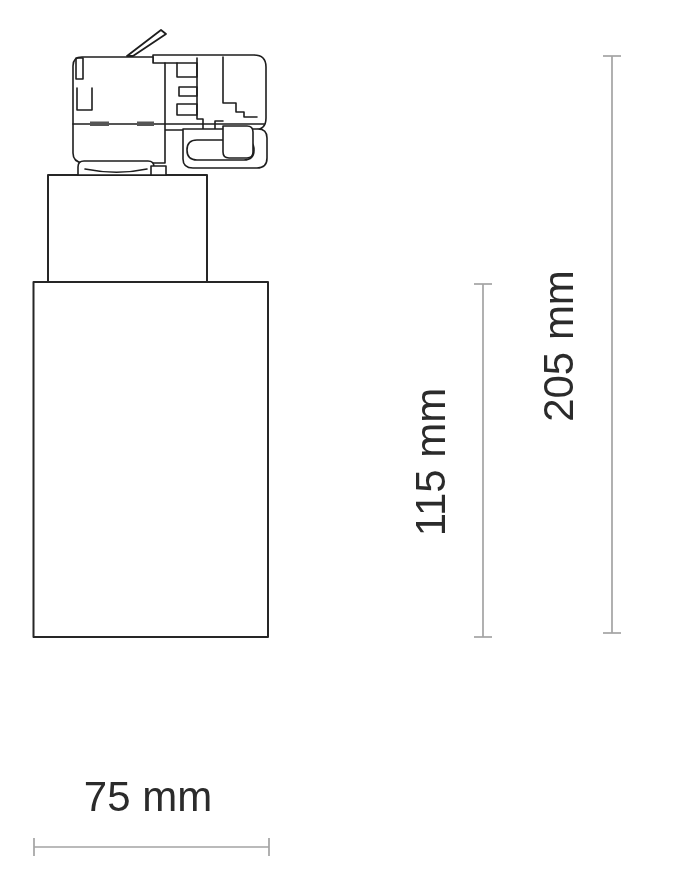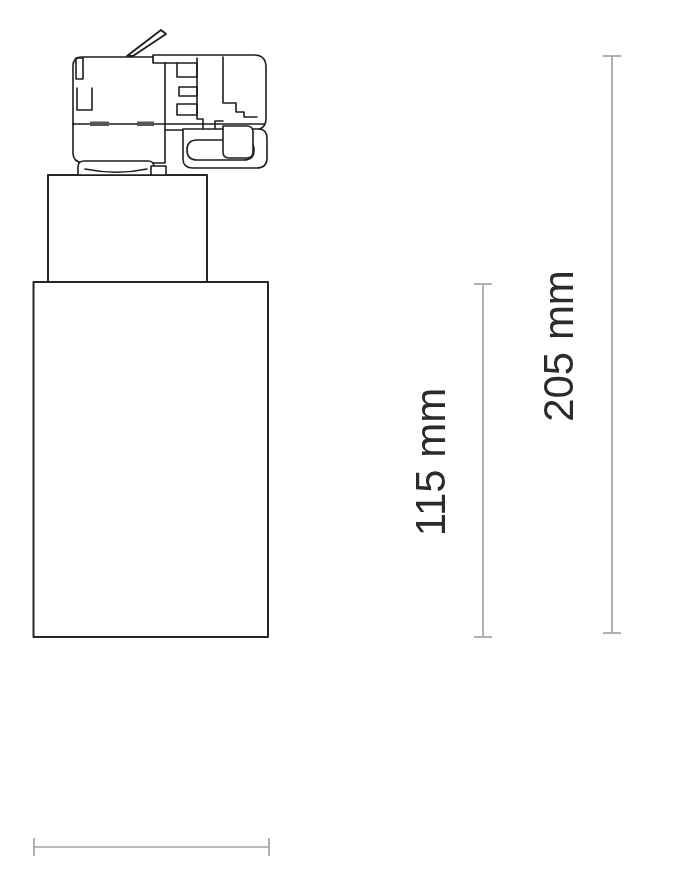--- a/index.html
+++ b/index.html
@@ -92,18 +92,19 @@
       </g>
 
       <g>
         <path d="M 612,56 V 633"></path>
         <path d="M 603,56 H 621"></path>
         <path d="M 603,633 H 621"></path>
       </g>
     </g>
   </svg>
 
+  <div class="dim-label" style="left:148px;top:797px;">75 mm</div>
 
   <div class="dim-label rot" style="left:431px;top:462px;">115 mm</div>
 
   <div class="dim-label rot" style="left:559px;top:346px;">205 mm</div>
 
 </div>
 
 </body></html>

